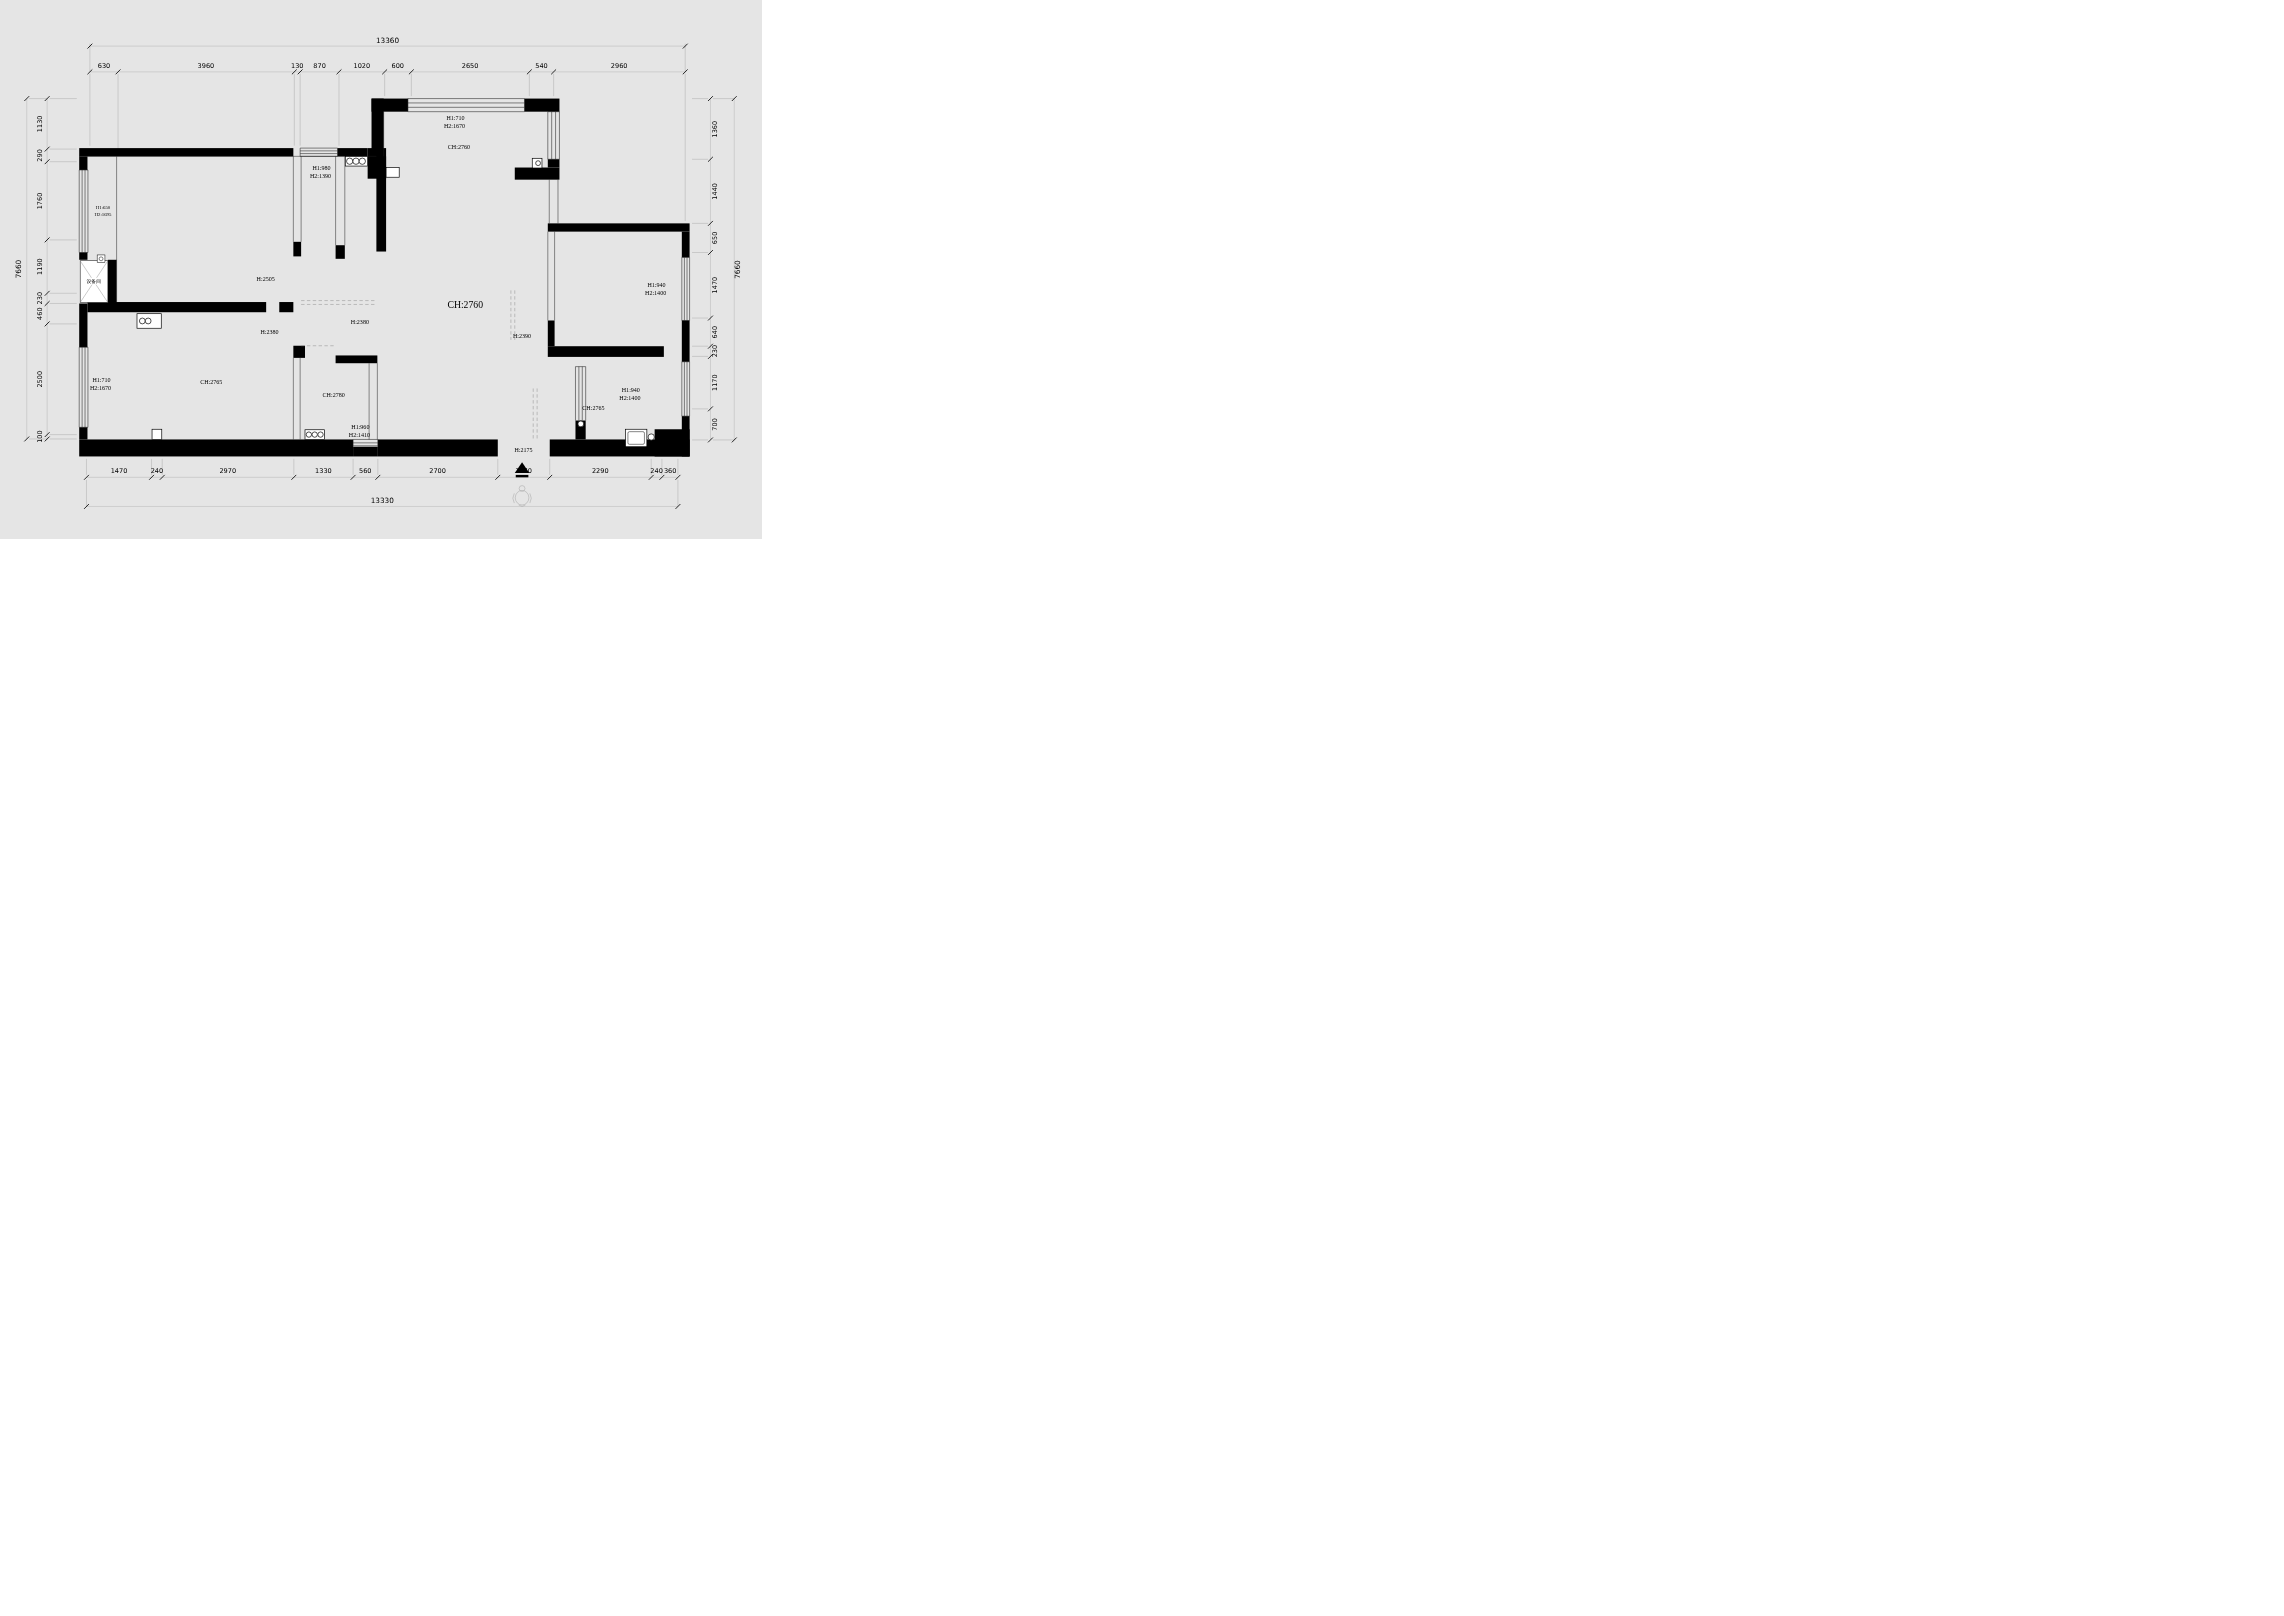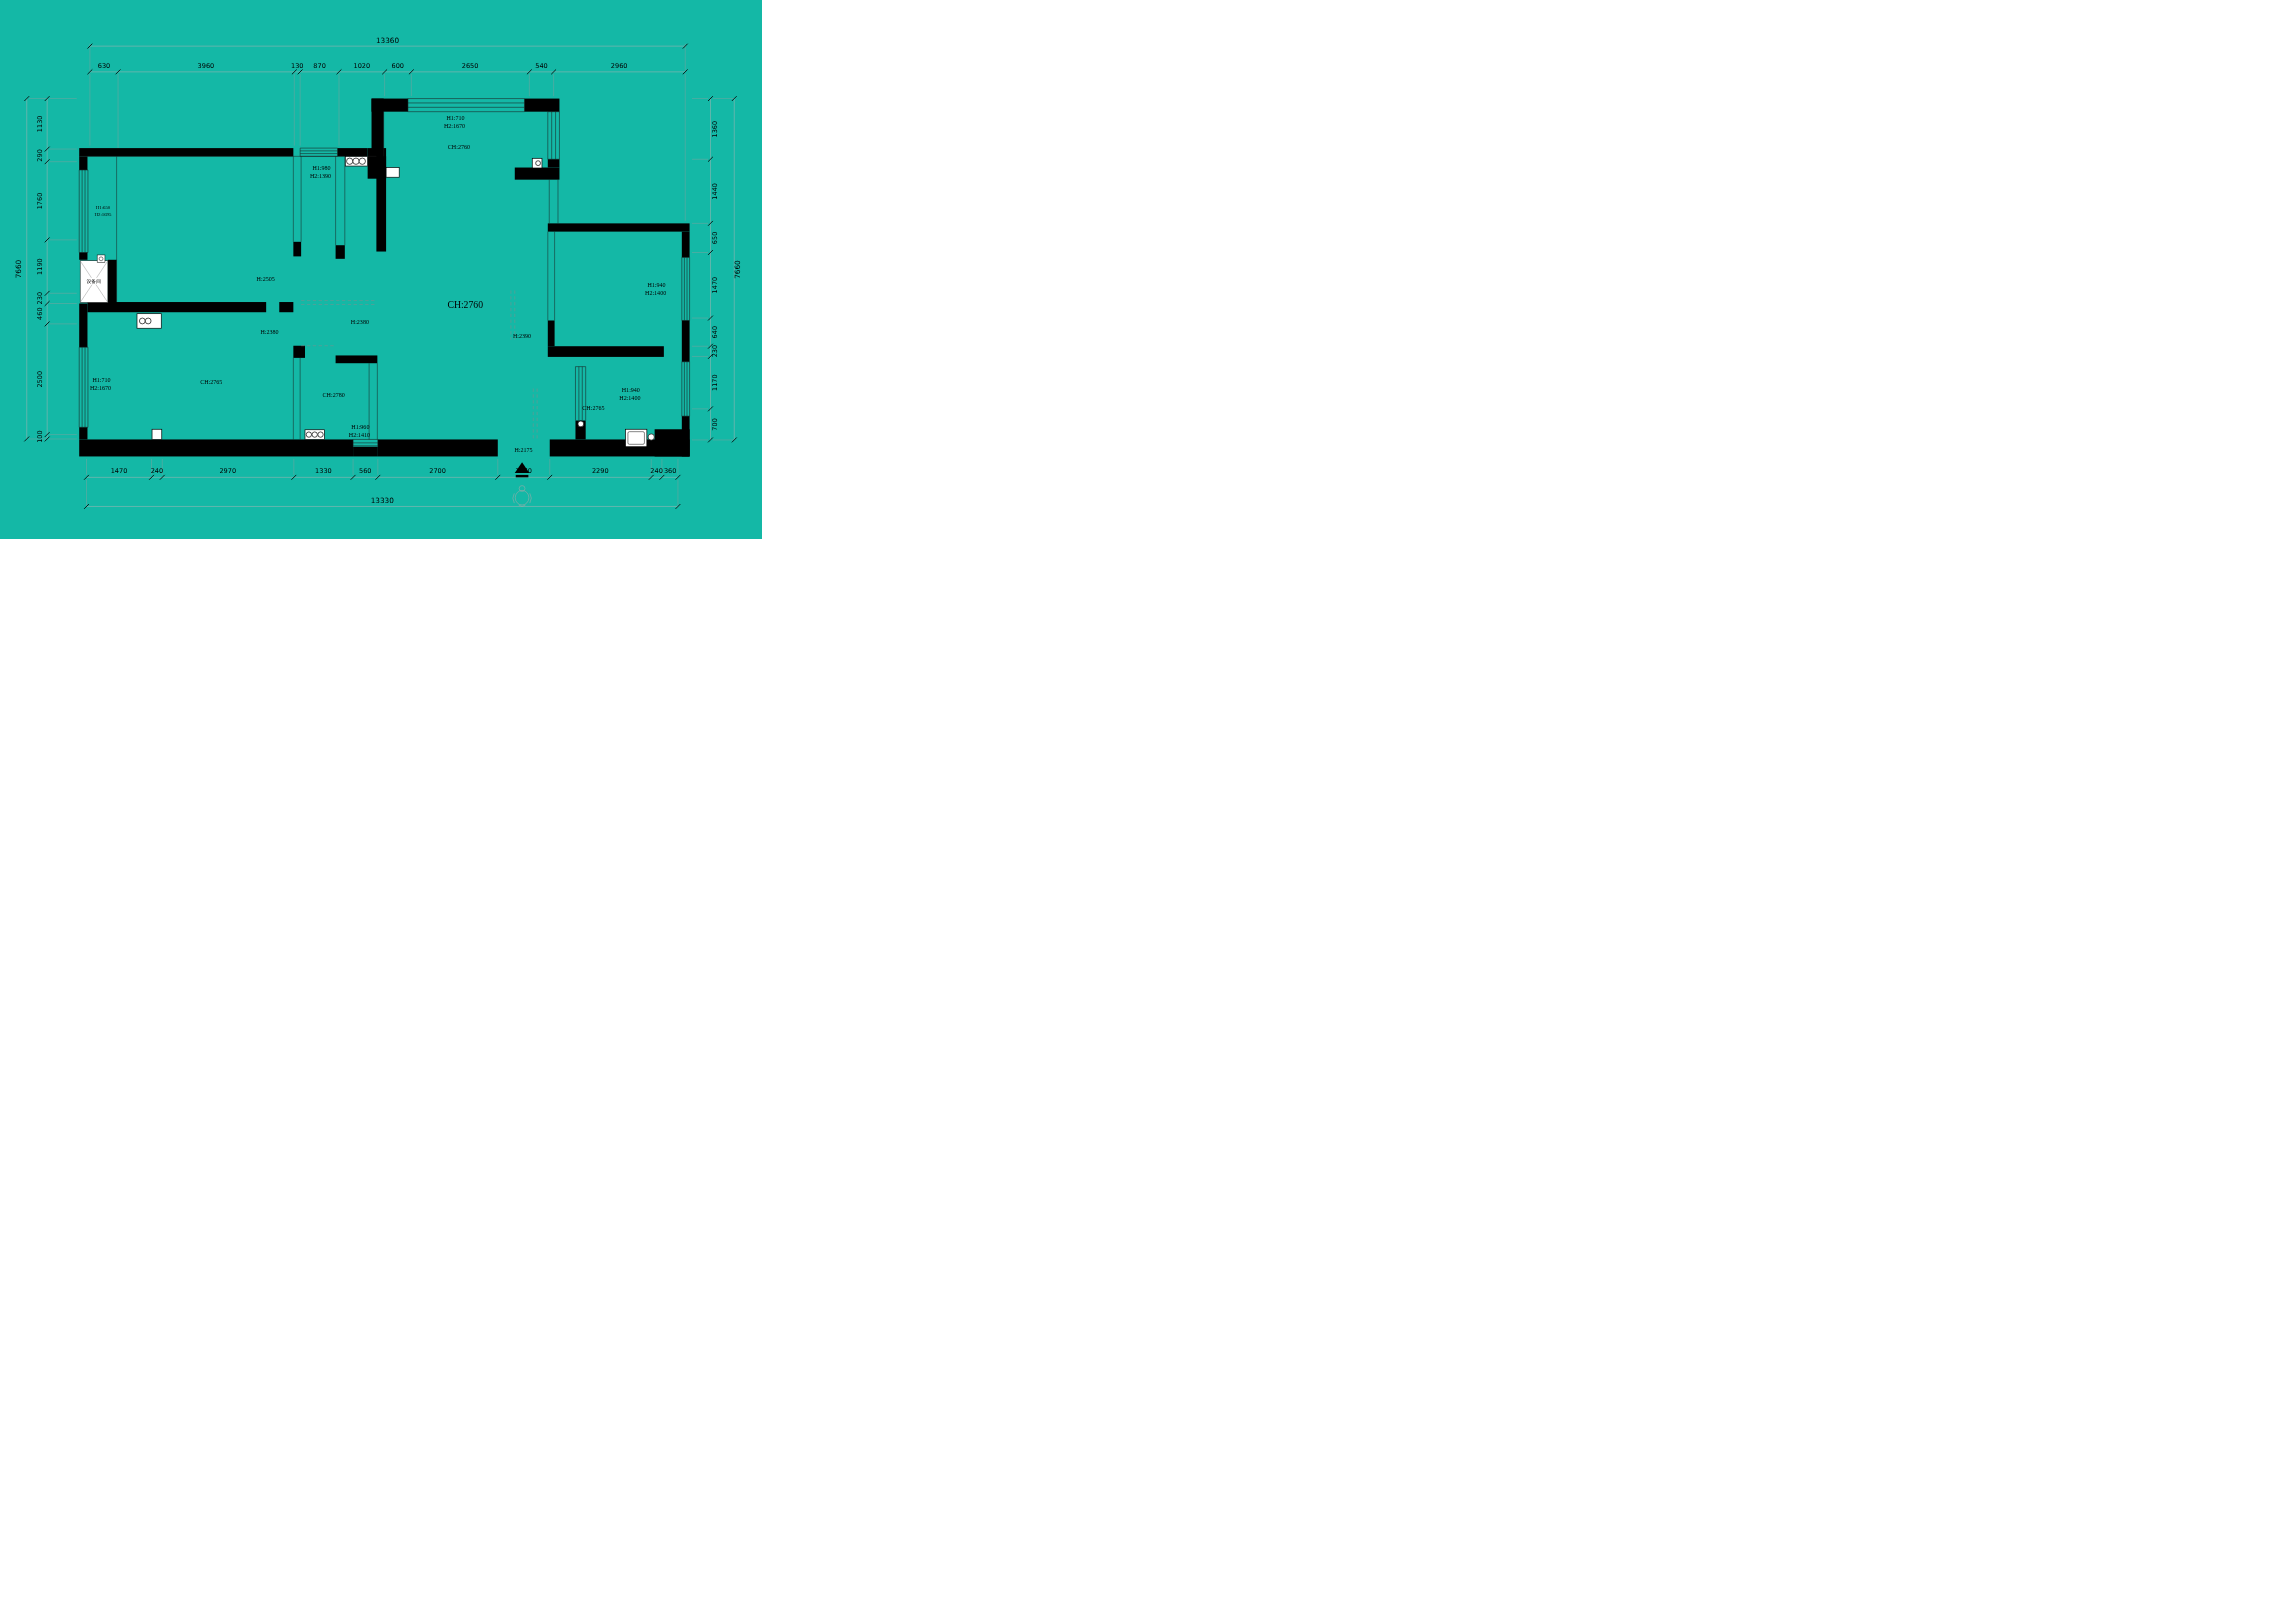--- a/index.html
+++ b/index.html
@@ -1,16 +1,16 @@
 <!DOCTYPE html>
 <html style="font-size:7.8px"><head>
 <meta charset="utf-8">
 <style>
   html,body{margin:0;padding:0;background:#fff;}
-  #stage{position:relative;width:762px;height:539px;background:#14b8a6;overflow:hidden;}
+  #stage{position:relative;width:762px;height:539px;background:#e5e5e5;overflow:hidden;}
   svg{display:block;}
   .wall{fill:#000;stroke:none;}
   .thin{stroke:#1a1a1a;stroke-width:1;fill:none;}
   .win{stroke:#1a1a1a;stroke-width:1.1;fill:none;}
   .dimline{stroke:#b4b4b4;stroke-width:1;fill:none;}
   .ext{stroke:#9d9d9d;stroke-width:0.8;fill:none;}
   .tick{stroke:#000;stroke-width:1.7;fill:none;}
   .dash{stroke:#8a8a8a;stroke-width:1;stroke-dasharray:7 5;fill:none;}
   .sym{stroke:#000;stroke-width:1.4;fill:#fff;}
   .symthin{stroke:#000;stroke-width:1;fill:#fff;}

